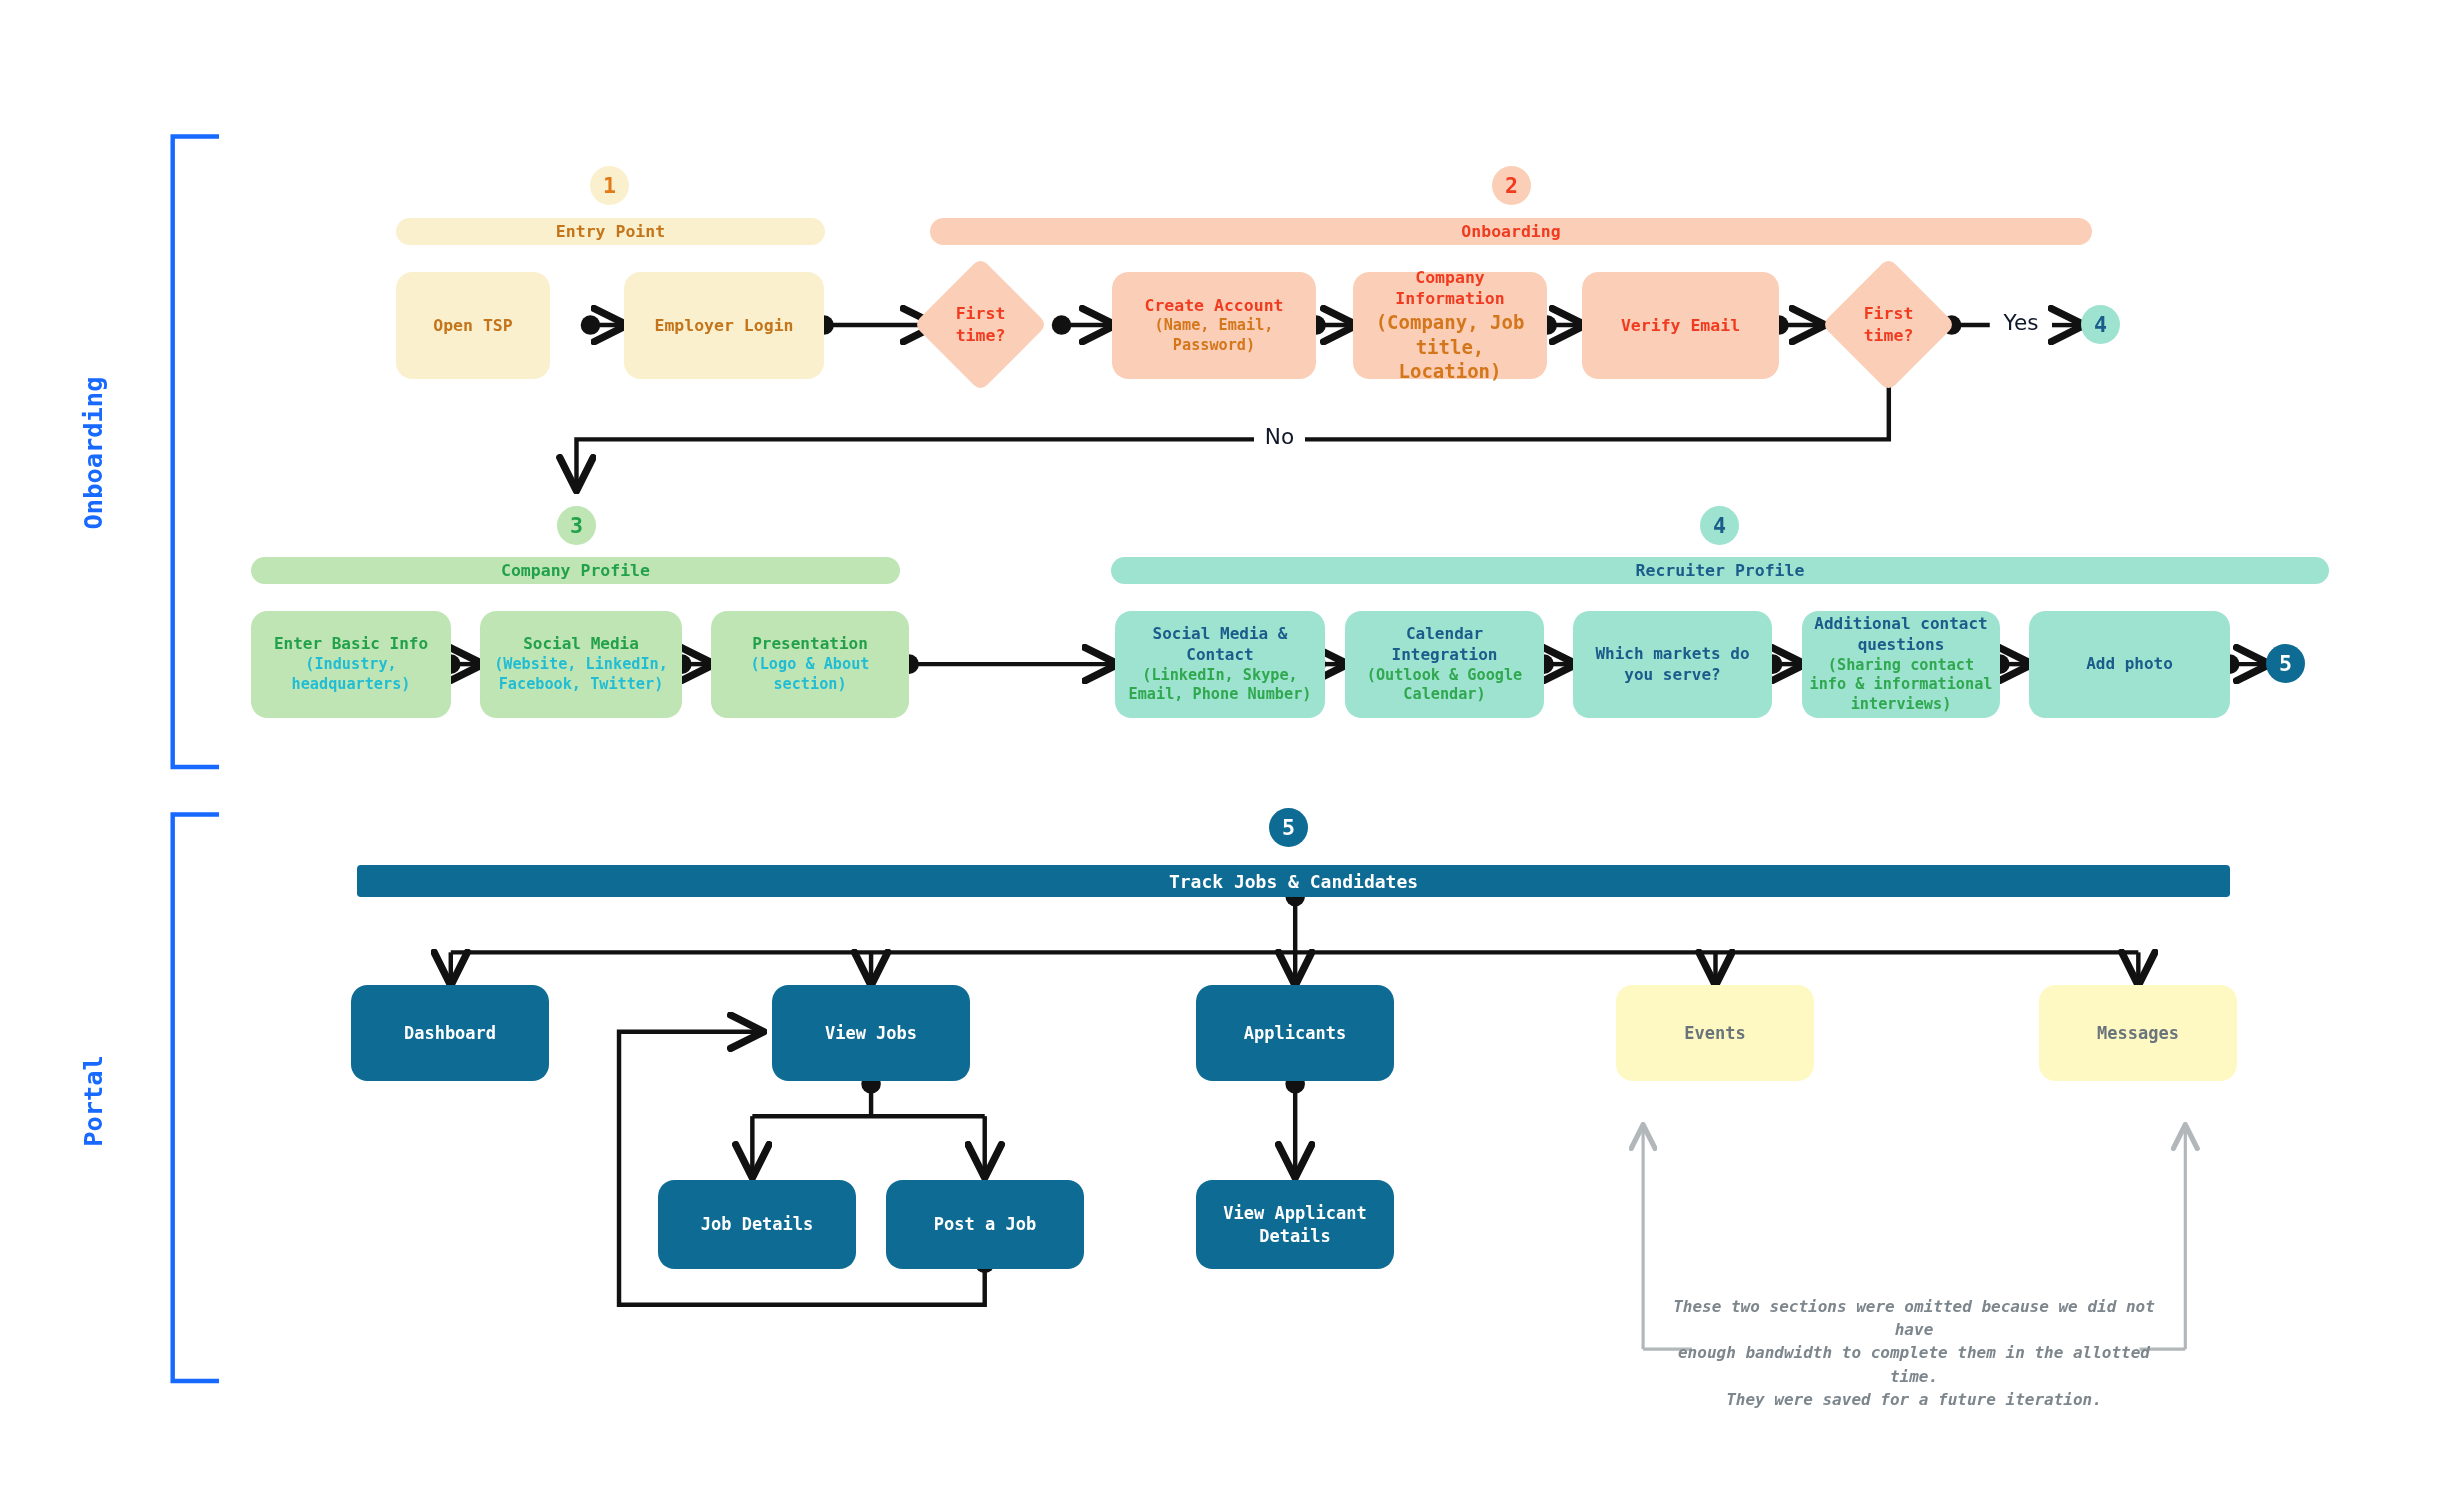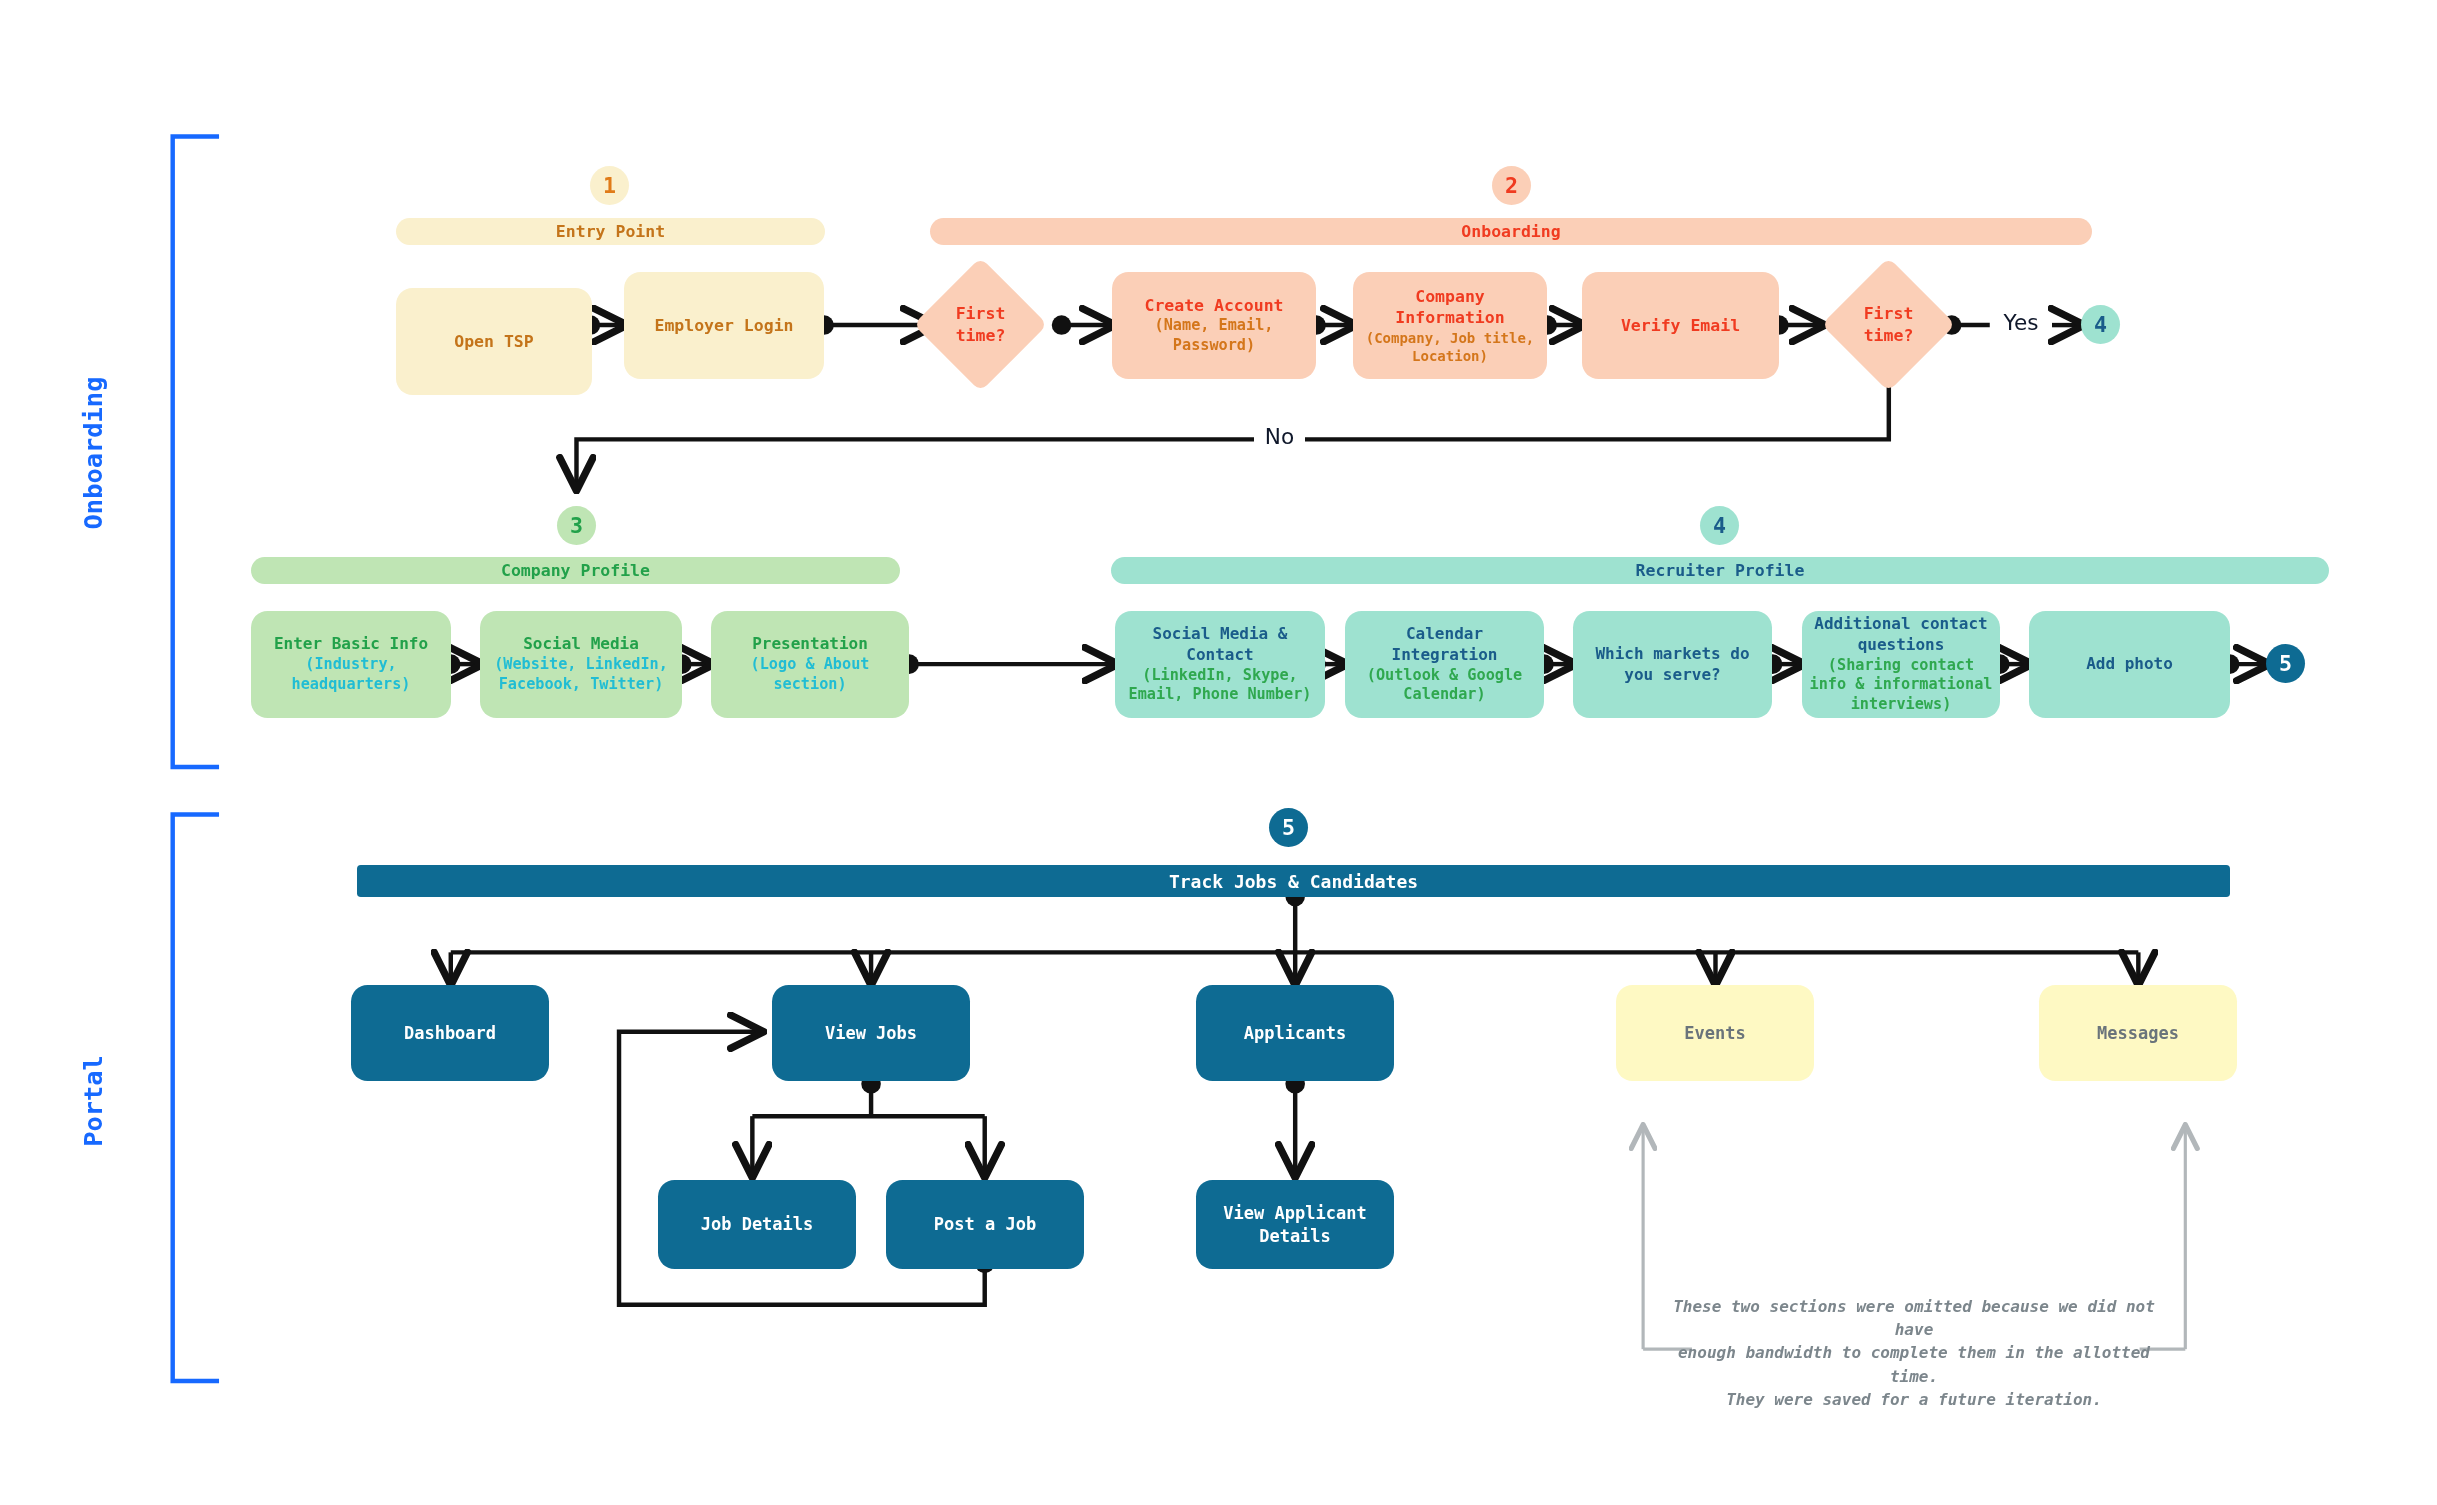--- a/index.html
+++ b/index.html
@@ -154,21 +154,21 @@
   <div class="circle c-teal" style="left:1700px;top:506px;width:39px;height:39px;font-size:21.6px;">4</div>
   <div class="circle c-navy" style="left:2266px;top:644px;width:39px;height:39px;font-size:21.6px;">5</div>
   <div class="circle c-navy" style="left:1269px;top:808px;width:39px;height:39px;font-size:21.6px;">5</div>
 
   <div class="bar yellowbar" style="left:396px;top:218px;width:429px;height:27px;font-size:16.5px;">Entry Point</div>
   <div class="bar peachbar" style="left:930px;top:218px;width:1162px;height:27px;font-size:16.5px;">Onboarding</div>
   <div class="bar greenbar" style="left:251px;top:557px;width:649px;height:27px;font-size:16.5px;">Company Profile</div>
   <div class="bar tealbar" style="left:1111px;top:557px;width:1218px;height:27px;font-size:16.5px;">Recruiter Profile</div>
   <div class="bar navybar" style="left:357px;top:865px;width:1873px;height:32px;font-size:18px;border-radius:3.8px;">Track Jobs &amp; Candidates</div>
 
-  <div class="node yellow" style="left:396px;top:288px;width:196px;height:107px;text-align:center;">
+  <div class="node yellow" style="left:396px;top:272px;width:154px;height:107px;text-align:center;">
     <div class="t1" style="font-size:16.5px;">Open TSP</div>
   </div>
 
   <div class="node yellow" style="left:624px;top:272px;width:200px;height:107px;">
     <div class="t1" style="font-size:16.5px;">Employer Login</div>
   </div>
 
   <div class="diamond" style="left:933px;top:277px;width:95px;height:95px;">
     <div class="dshape"></div>
     <div class="dlabel" style="font-size:16.5px;">
@@ -177,21 +177,21 @@
     </div>
   </div>
 
   <div class="node peach" style="left:1112px;top:272px;width:204px;height:107px;padding:0 6.3px;">
     <div class="t1" style="font-size:16.5px;">Create Account</div>
     <div class="t2" style="font-size:15.2px;">(Name, Email, Password)</div>
   </div>
 
   <div class="node peach" style="left:1353px;top:272px;width:194px;height:107px;padding:0 6.3px;">
     <div class="t1" style="font-size:16.5px;">Company Information</div>
-    <div class="t2" style="font-size:14px;">(Company, Job title, Location)</div>
+    <div class="t2" style="font-size:19px;">(Company, Job title, Location)</div>
   </div>
 
   <div class="node peach" style="left:1582px;top:272px;width:197px;height:107px;">
     <div class="t1" style="font-size:16.5px;">Verify Email</div>
   </div>
 
   <div class="diamond" style="left:1841px;top:277px;width:95px;height:95px;">
     <div class="dshape"></div>
     <div class="dlabel" style="font-size:16.5px;">
       <span>First</span>

